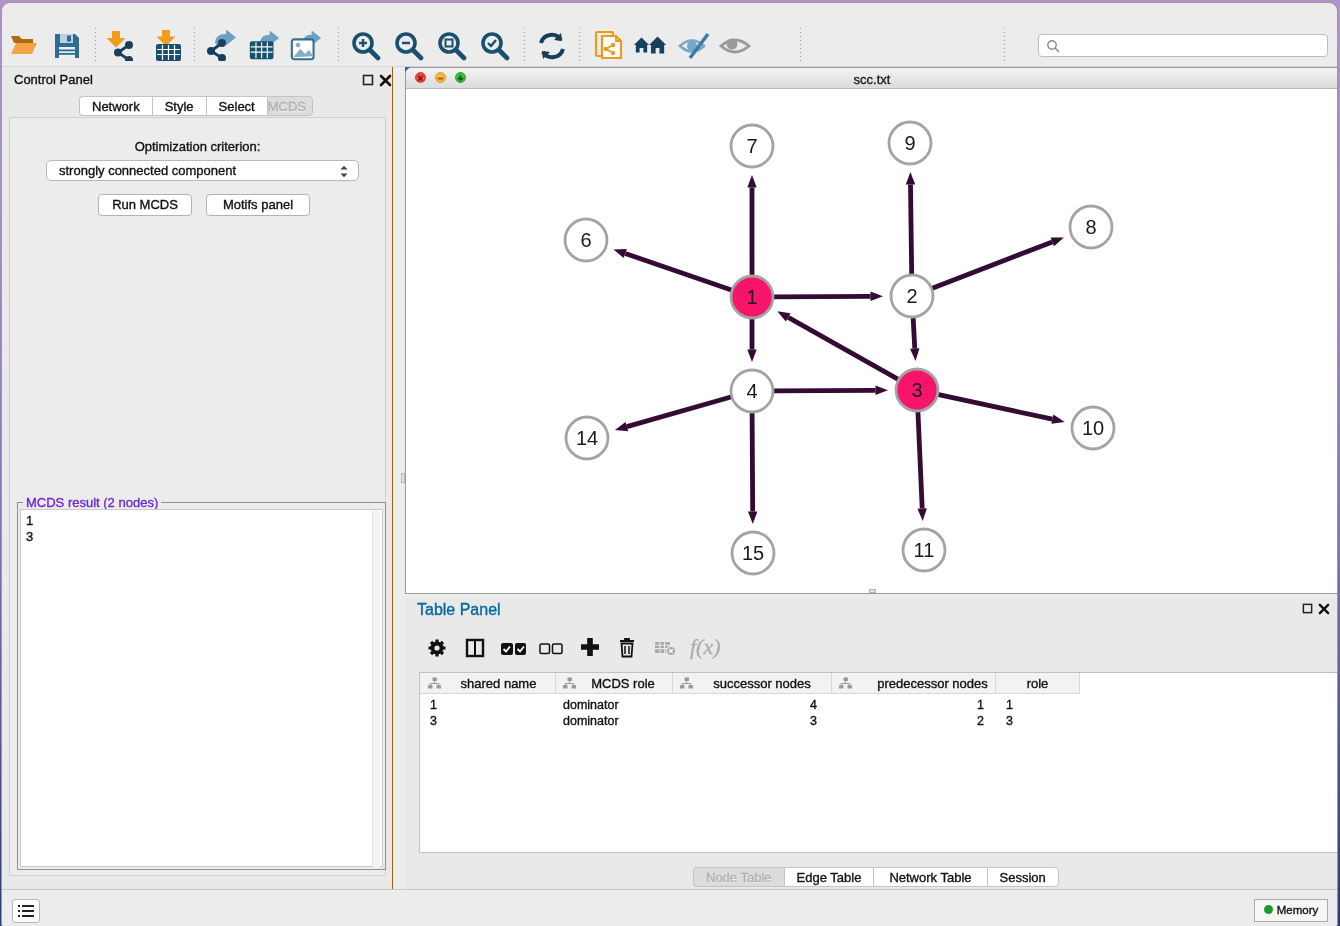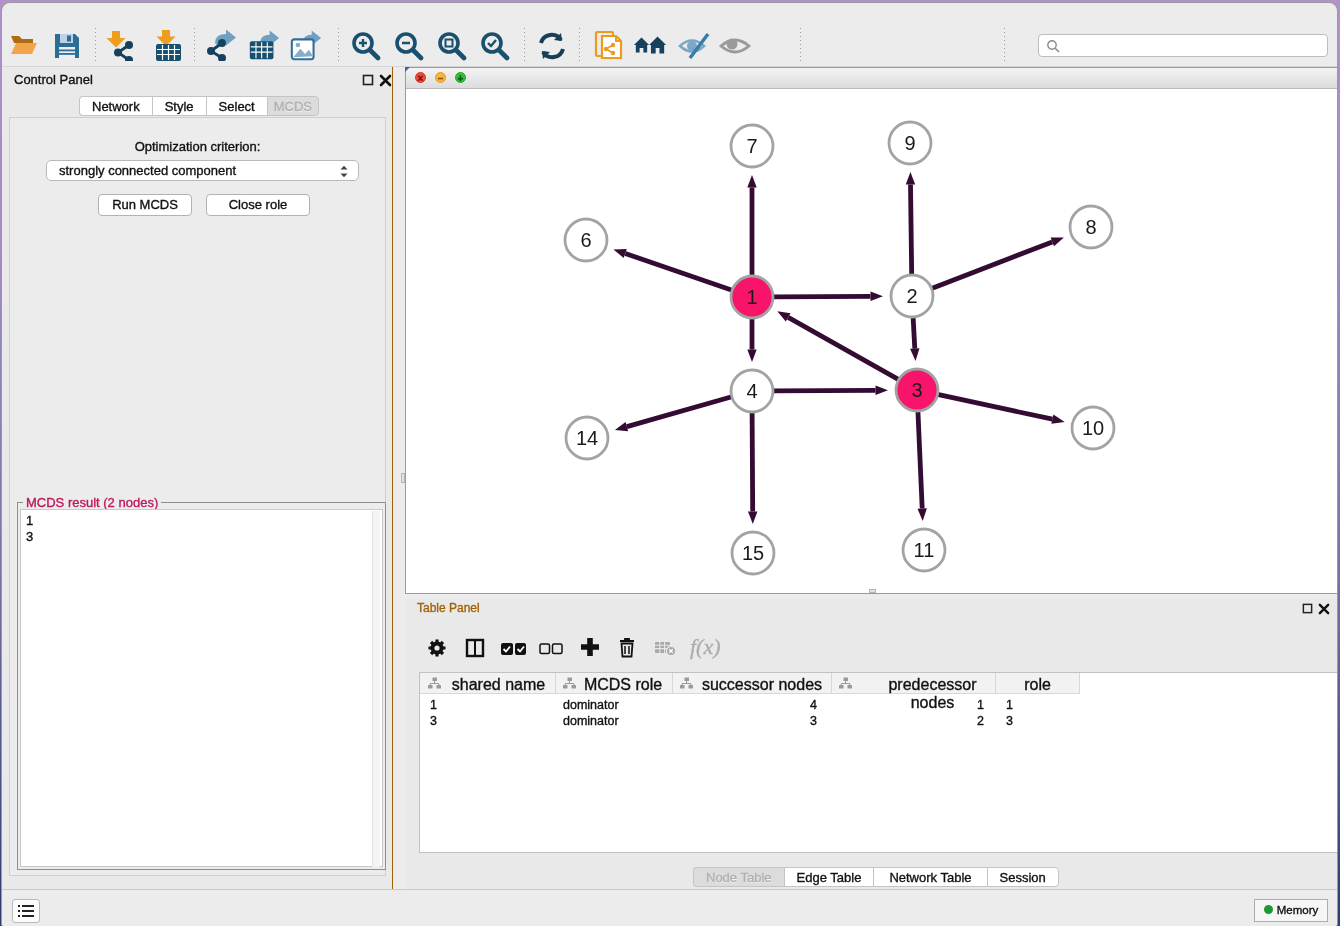--- a/index.html
+++ b/index.html
@@ -28,39 +28,39 @@
 .tab.last { border-right:1px solid #c4c4c4; border-radius:0 4px 4px 0; }
 .tab.sel { background:#dcdcdc; color:#b0b0b0; text-shadow:0 1px 0 #f6f6f6; }
 #cpcontent { position:absolute; left:7px; top:50px; width:377px; height:759px;
   background:#ececec; border:1px solid #cfcfcf; }
 #optlabel { position:absolute; left:0; width:100%; top:21px; text-align:center; font-size:13px; color:#111; }
 #optsel { position:absolute; left:36px; top:42px; width:313px; height:21px; background:#fff;
   border:1px solid #b9b9b9; border-radius:5px; font-size:13px; color:#111; line-height:19px; padding-left:12px; }
 .btn { position:absolute; height:22px; background:#fff; border:1px solid #b2b2b2; border-radius:4px;
   font-size:13px; color:#111; text-align:center; line-height:20px; }
 #fieldset { position:absolute; left:7px; top:384px; width:369px; height:368px; border:1px solid #8f8f8f; }
-#fieldset .legend { position:absolute; left:5px; top:-8px; background:#ececec; padding:0 3px; font-size:13px; color:#be185d; }
+#fieldset .legend { position:absolute; left:5px; top:-8px; background:#ececec; padding:0 3px; font-size:13px; color:#6d28d9; }
 #fieldset .inner { position:absolute; left:2px; top:6px; width:363px; height:358px; background:#fff; border:1px solid #c9c9c9; }
 #fieldset .sbar { position:absolute; right:2px; top:1px; width:8px; height:356px; background:#f4f4f4; border-left:1px solid #e2e2e2; }
 
 #netpanel { position:absolute; left:403px; top:64px; width:934px; height:527px;
   background:#fff; border:1px solid #9a9a9a; }
 #nettitle { position:absolute; left:0; top:0; width:100%; height:21px;
   background:linear-gradient(180deg,#f3f3f3,#dcdcdc); border-bottom:1px solid #b8b8b8; }
 #nettitle .t { position:absolute; left:0; right:0; top:4px; text-align:center; font-size:13px; color:#1a1a1a; }
 .mac { position:absolute; top:4px; width:11px; height:11px; border-radius:50%; font-size:10px; font-weight:bold;
   text-align:center; line-height:11px; }
 #netcanvas { position:absolute; left:0; top:21px; width:932px; height:504px; background:#fff; }
 
 #tpanel { position:absolute; left:403px; top:596px; width:934px; height:290px; background:#e9e9e9; }
-#tpanel .hdr { position:absolute; left:12px; top:2px; font-size:12px; color:#a16207; }
+#tpanel .hdr { position:absolute; left:12px; top:2px; font-size:16px; color:#0369a1; }
 #ttoolbar { position:absolute; left:14px; top:22px; width:906px; height:45px; background:#e9e9e9; }
 #tablebox { position:absolute; left:14px; top:73px; width:920px; height:181px; background:#fff; border:1px solid #c2c2c2; }
 .thead { position:absolute; top:0; height:21px; background:#f2f2f2; border-right:1px solid #d8d8d8; border-bottom:1px solid #d8d8d8; }
-.thead .lbl { position:absolute; left:0; right:0; top:3px; text-align:center; font-size:16px; color:#111; }
+.thead .lbl { position:absolute; left:0; right:0; top:3px; text-align:center; font-size:13px; color:#111; }
 .trow { position:absolute; font-size:12.5px; color:#111; }
 #tabstrip { position:absolute; left:0; top:260px; width:100%; height:30px; }
 
 #statusbar { position:absolute; left:0; top:886px; width:100%; height:36px; background:#ececec; border-top:1px solid #c9c9c9; }
 #listbtn { position:absolute; left:10px; top:9px; width:28px; height:24px; background:#fbfbfb; border:1px solid #b9b9b9; border-radius:3px; }
 #membtn { position:absolute; right:9px; top:9px; width:74px; height:23px; background:#f6f6f6; border:1px solid #adadad;
   font-size:11.5px; color:#111; text-align:center; line-height:21px; }
 </style>
 </head>
 <body>
@@ -224,47 +224,48 @@
   <svg width="12" height="12" viewBox="0 0 12 12" style="position:absolute;left:360px;top:7px">
     <rect x="1.5" y="1.5" width="9" height="9" fill="none" stroke="#222" stroke-width="1.6"></rect>
       </svg>
   <svg width="13" height="13" viewBox="0 0 13 13" style="position:absolute;left:377px;top:7px">
     <path d="M2 2 L11 11 M11 2 L2 11" stroke="#111" stroke-width="2.6" stroke-linecap="round"></path>
       </svg>
   <div class="tabrow" style="left:77px;top:29px">
     <div class="tab first">Network</div>
     <div class="tab">Style</div>
     <div class="tab">Select</div>
-    <div class="tab last sel" style="padding:2px 6px 2px 6px">MCDS</div>
+    <div class="tab last sel" style="padding:2px 6px 2px 0">MCDS</div>
   </div>
   <div id="cpcontent">
     <div id="optsel">strongly connected component
       <svg width="10" height="15" viewBox="0 0 10 15" style="position:absolute;right:9px;top:3px">
         <path d="M1.5 5.5 L5 1.8 L8.5 5.5 z" fill="#444"></path>
             <path d="M1.5 9.5 L5 13.2 L8.5 9.5 z" fill="#444"></path>
           </svg>
     </div>
     <div id="optlabel">Optimization criterion:</div>
     <div class="btn" style="left:88px;top:76px;width:94px">Run MCDS</div>
-    <div class="btn" style="left:196px;top:76px;width:104px">Close role</div>
+    <div class="btn" style="left:196px;top:76px;width:104px">Motifs panel</div>
     <div id="fieldset">
       <div class="legend">MCDS result (2 nodes)</div>
       <div class="inner">
         <div style="position:absolute;left:5px;top:3px;font-size:13px;color:#111;line-height:16px">1<br>3</div>
         <div class="sbar"></div>
       </div>
     </div>
   </div>
 </div>
 <div id="netpanel">
   <div style="position:absolute;left:-1px;top:-1px;width:0;height:0;border-top:5px solid #3365a8;border-right:5px solid transparent;z-index:5"></div>
   <div id="nettitle">
     <div class="mac" style="left:9px;background:#ec4b3e;border:1px solid #cf3b30;color:#7e100a">×</div>
     <div class="mac" style="left:29px;background:#f6b53d;border:1px solid #dd9e2f;color:#8e5d00">–</div>
     <div class="mac" style="left:49px;background:#35c03e;border:1px solid #2aa233;color:#085e0e">+</div>
+    <div class="t">scc.txt</div>
   </div>
   <div id="netcanvas">
 <svg width="933" height="503" viewBox="0 0 933 503" style="position:absolute;left:0;top:0">
 <line x1="346.0" y1="187.0" x2="346.0" y2="98.5" stroke="#330b33" stroke-width="4.8"></line>
 <polygon points="346.0,86.0 350.7,98.5 341.3,98.5" fill="#330b33"></polygon>
 <line x1="326.1" y1="201.2" x2="219.3" y2="164.5" stroke="#330b33" stroke-width="4.8"></line>
 <polygon points="207.4,160.4 220.8,160.0 217.7,168.9" fill="#330b33"></polygon>
 <line x1="367.0" y1="207.9" x2="464.5" y2="207.3" stroke="#330b33" stroke-width="4.8"></line>
 <polygon points="477.0,207.2 464.5,212.0 464.5,202.6" fill="#330b33"></polygon>
 <line x1="346.0" y1="229.0" x2="346.0" y2="260.5" stroke="#330b33" stroke-width="4.8"></line>

